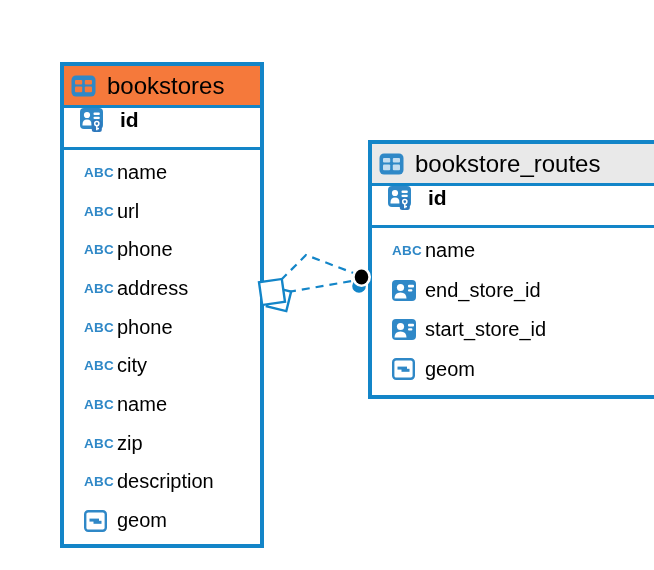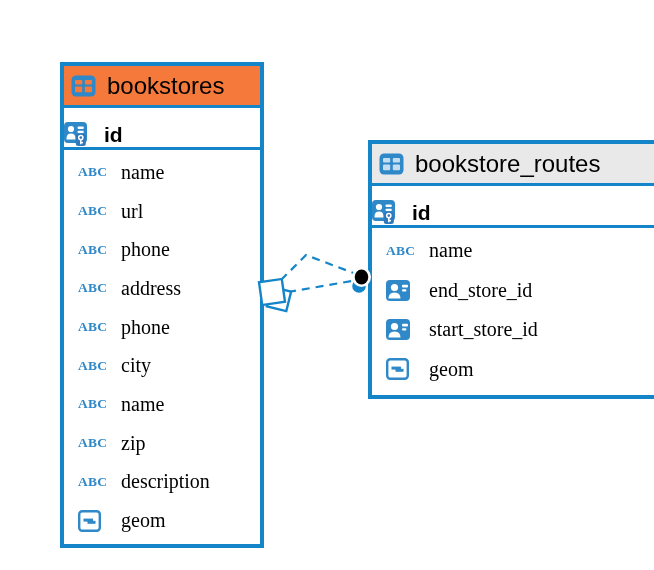--- a/index.html
+++ b/index.html
@@ -29,32 +29,32 @@
     display:flex;align-items:center;gap:11px;
     height:42px;padding-left:7px;
     border-bottom:3px solid var(--blue);
     box-sizing:border-box;
   }
   .thead.orange{background:var(--orange);}
   .thead.gray{background:var(--gray);}
   .ttitle{font-size:24px;color:#000;white-space:nowrap;}
 
   .idrow{
-    display:flex;align-items:flex-end;gap:9px;
-    height:42px;padding-left:0;
+    display:flex;align-items:flex-start;gap:9px;
+    height:42px;padding-left:16px;
     border-bottom:3px solid var(--blue);
     box-sizing:border-box;
     font-weight:bold;font-size:21px;color:#000;
   }
 
   .cols{padding-top:3px;}
   .crow{
-    display:flex;align-items:center;gap:12px;
-    height:38.7px;padding-left:14px;
-    font-size:20px;color:#000;white-space:nowrap;font-family:Liberation Serif, serif;
+    display:flex;align-items:center;gap:2px;
+    height:38.7px;padding-left:20px;
+    font-size:20px;color:#000;white-space:nowrap;
   }
   #table-bookstore-routes .crow{height:39.5px;}
 
   .abc{
     color:var(--icon-blue);
     font-weight:700;font-size:13.5px;letter-spacing:0.2px;
     width:31px;flex:none;text-align:left;
     transform:scaleY(0.95);
   }
   .icon-slot{width:31px;flex:none;display:flex;align-items:center;}

